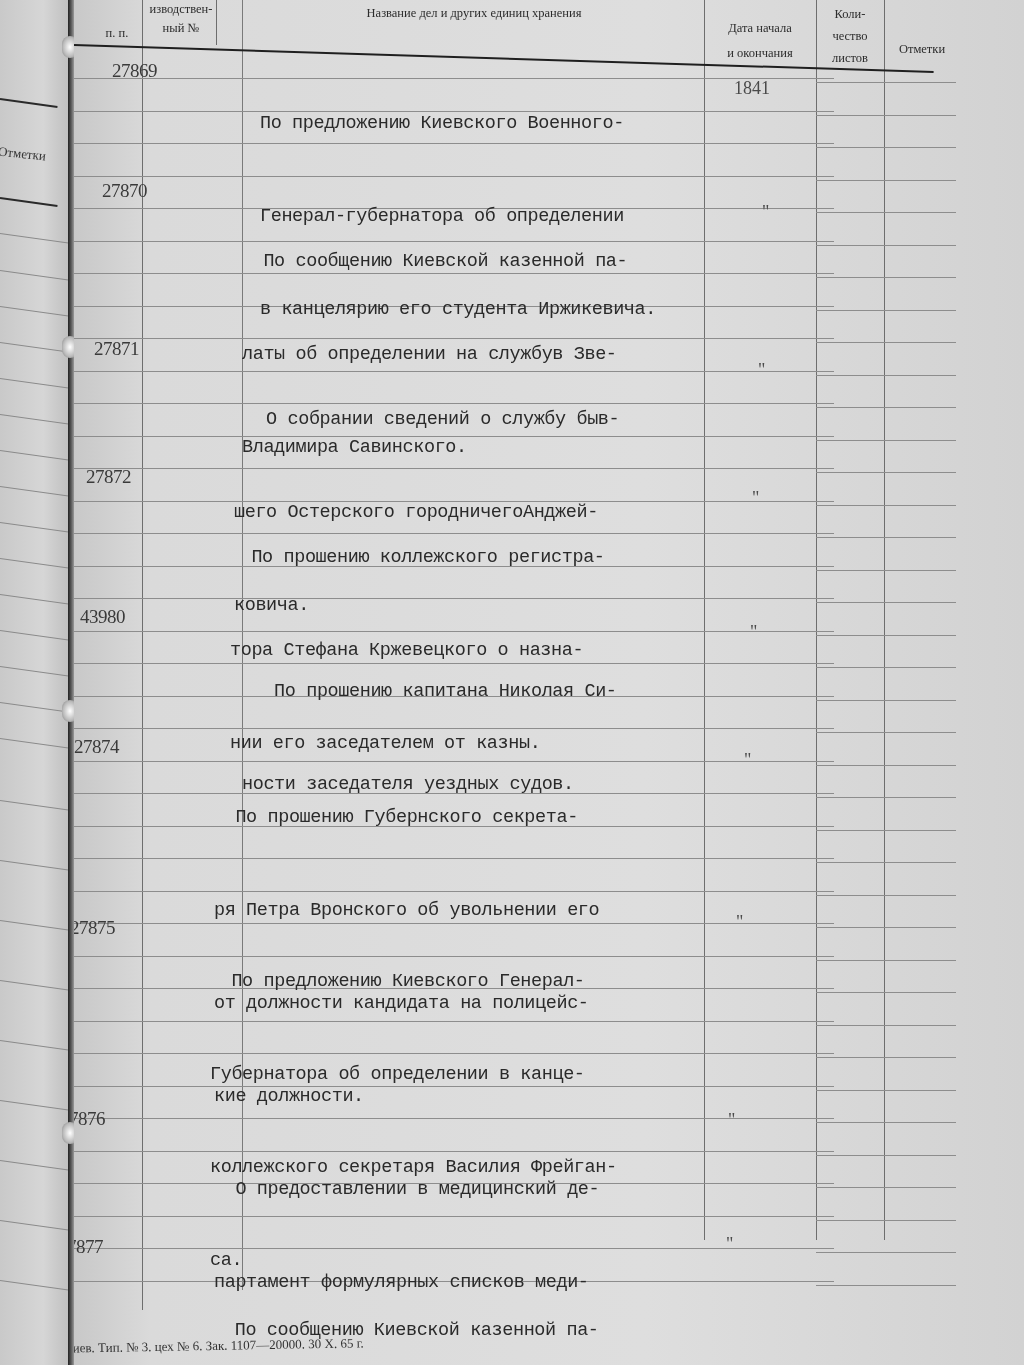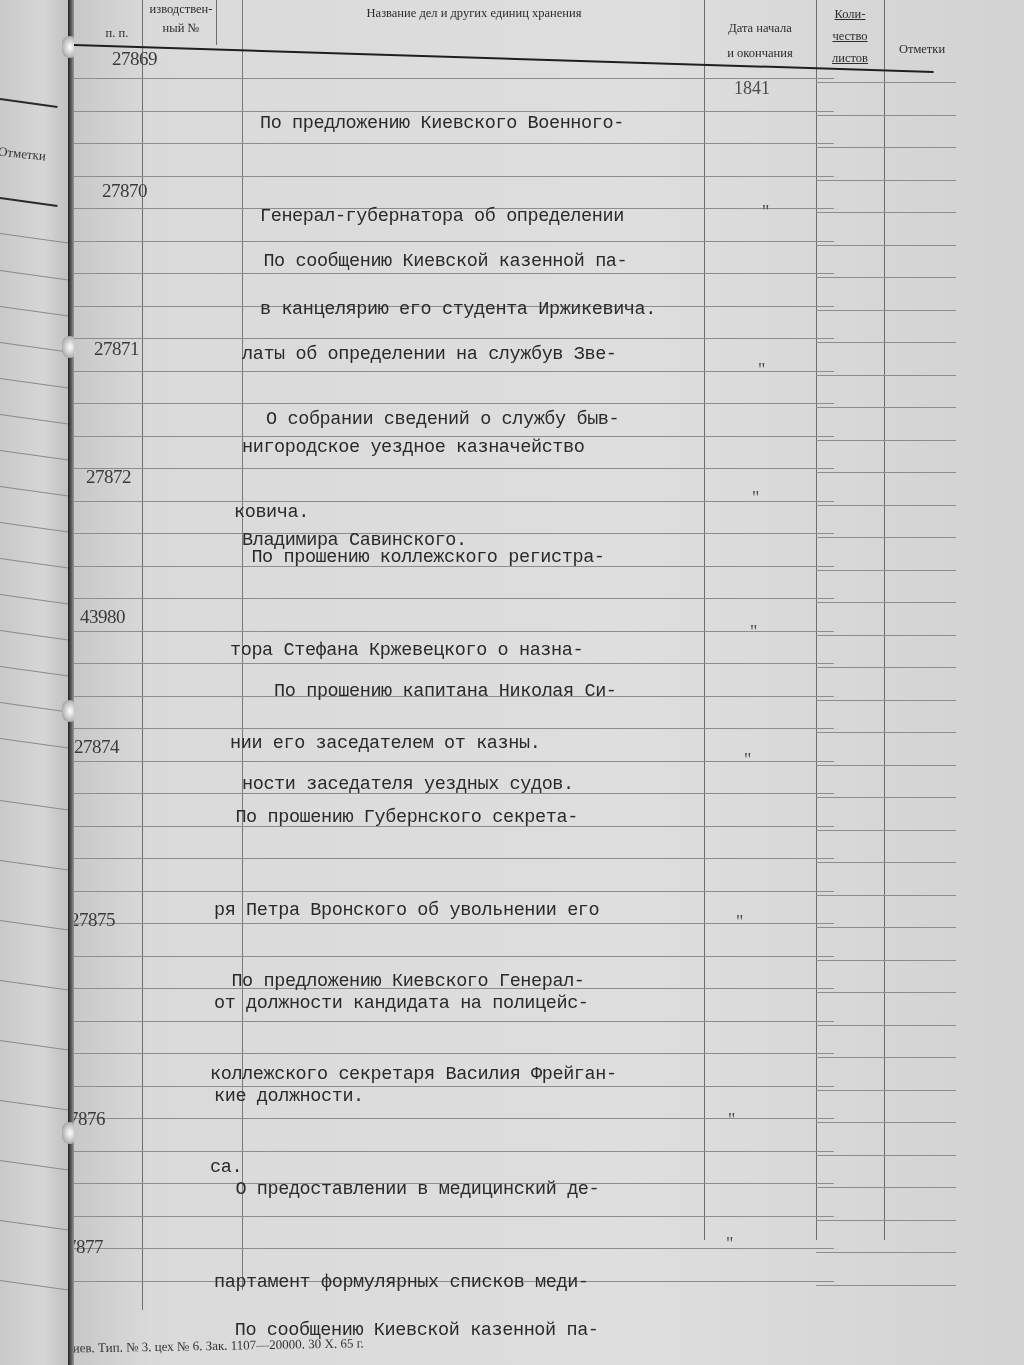--- a/index.html
+++ b/index.html
@@ -100,21 +100,21 @@
   <div class="vline" style="left:630px; height:1240px;"></div>
   <div class="vline" style="left:742px; height:1240px;"></div>
   <div class="vline" style="left:810px; height:1240px;"></div>
 
   <div class="hdr" style="left:20px; top:24px; width:46px;">п. п.</div>
   <div class="hdr" style="left:72px; top:0px; width:70px; white-space:pre-line;">изводствен-
 ный №</div>
   <div class="hdr" style="left:220px; top:4px; width:360px;">Название дел и других единиц  хранения</div>
   <div class="hdr" style="left:632px; top:16px; width:108px; white-space:pre-line; line-height:2;">Дата начала
 и окончания</div>
-  <div class="hdr" style="left:744px; top:4px; width:64px; white-space:pre-line; line-height:1.75;text-decoration:underline;">Коли-
+  <div class="hdr" style="left:744px; top:4px; width:64px; white-space:pre-line; line-height:1.75;">Коли-
 чество
 листов</div>
   <div class="hdr" style="left:812px; top:40px; width:72px;">Отметки</div>
   <div class="header-rule"></div>
 
   <div id="rulings">
       <div class="hline" style="top: 78px; left: 0px; width: 760px;"></div>
       <div class="hline" style="top: 82px; left: 742px; width: 140px;"></div>
       <div class="hline" style="top: 110.5px; left: 0px; width: 760px;"></div>
       <div class="hline" style="top: 114.5px; left: 742px; width: 140px;"></div>
@@ -186,44 +186,44 @@
       <div class="hline" style="top: 1187px; left: 742px; width: 140px;"></div>
       <div class="hline" style="top: 1215.5px; left: 0px; width: 760px;"></div>
       <div class="hline" style="top: 1219.5px; left: 742px; width: 140px;"></div>
       <div class="hline" style="top: 1248px; left: 0px; width: 760px;"></div>
       <div class="hline" style="top: 1252px; left: 742px; width: 140px;"></div>
       <div class="hline" style="top: 1280.5px; left: 0px; width: 760px;"></div>
       <div class="hline" style="top: 1284.5px; left: 742px; width: 140px;"></div>
     </div>
 
   <div class="row" style="top:48px;">
-    <div class="num" style="left:38px; top:0px;">27869</div>
+    <div class="num" style="left:38px; top:12px;">27869</div>
     <div class="title" style="left:186px; top:-2px;">
       <div>По предложению Киевского Военного-</div>
       <div>Генерал-губернатора об определении</div>
       <div>в канцелярию его студента Иржикевича.</div>
     </div>
     <div class="date" style="left:660px; top:30px;">1841</div>
   </div>
 
   <div class="row" style="top:180px;">
     <div class="num" style="left:28px; top:0px;">27870</div>
     <div class="title" style="left:168px; top:4px;">
       <div>  По сообщению Киевской казенной па-</div>
       <div>латы об определении на службув Зве-</div>
-      <div>нигородское уездное казначейство</div>
       <div>Владимира Савинского.</div>
     </div>
     <div class="date" style="left:688px; top:22px;">"</div>
   </div>
 
   <div class="row" style="top:338px;">
     <div class="num" style="left:20px; top:0px;">27871</div>
     <div class="title" style="left:160px; top:4px;">
       <div>   О собрании сведений о службу быв-</div>
+      <div>шего Остерского городничегоАнджей-</div>
       <div>ковича.</div>
     </div>
     <div class="date" style="left:684px; top:22px;">"</div>
   </div>
 
   <div class="row" style="top:466px;">
     <div class="num" style="left:12px; top:0px;font-family:Liberation Serif, serif;">27872</div>
     <div class="title" style="left:156px; top:14px;">
       <div>  По прошению коллежского регистра-</div>
       <div>тора Стефана Кржевецкого о назна-</div>
@@ -246,23 +246,24 @@
     <div class="title" style="left:140px; top:4px;">
       <div>  По прошению Губернского секрета-</div>
       <div>ря Петра Вронского об увольнении его</div>
       <div>от должности кандидата на полицейс-</div>
       <div>кие должности.</div>
     </div>
     <div class="date" style="left:670px; top:14px;">"</div>
   </div>
 
   <div class="row" style="top:900px;">
-    <div class="num" style="left:-4px; top:9px;">27875</div>
+    <div class="num" style="left:-4px; top:17px;">27875</div>
     <div class="title" style="left:136px; top:4px;">
       <div>  По предложению Киевского Генерал-</div>
+      <div>Губернатора об определении в канце-</div>
       <div>коллежского секретаря Василия Фрейган-</div>
       <div>са.</div>
     </div>
     <div class="date" style="left:662px; top:12px;">"</div>
   </div>
 
   <div class="row" style="top:1108px;">
     <div class="num" style="left:-14px; top:0px;">27876</div>
     <div class="title" style="left:140px; top:4px;">
       <div>  О предоставлении в медицинский де-</div>

